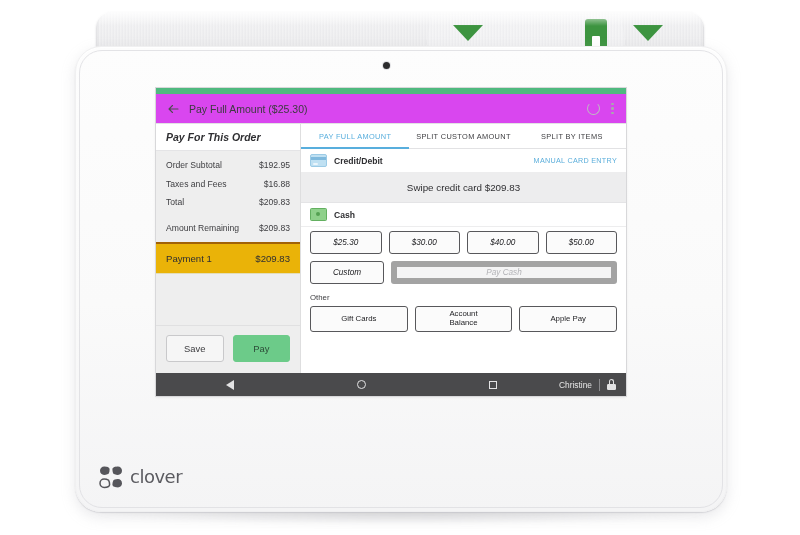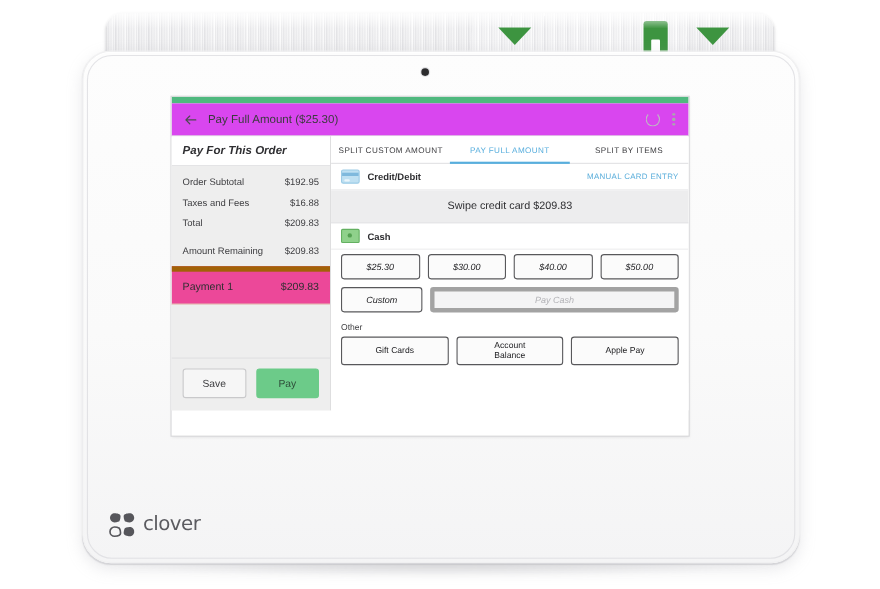--- a/index.html
+++ b/index.html
@@ -243,27 +243,27 @@
   }
   .total-row {
     display: flex;
     justify-content: space-between;
     font-size: 8.6px;
     color: #3d3d40;
     padding: 4.2px 0;
   }
   .total-row.spaced { margin-top: 8px; }
   .payment-row {
-    background: #ec4899;
+    background: #eab308;
     display: flex;
     justify-content: space-between;
     padding: 9px 10px;
     font-size: 9.6px;
     color: #2f2f32;
-    border-top: 5px solid #a16207;
+    border-top: 2px solid #a16207;
     border-bottom: 1px solid #e3ddb8;
   }
   .sidebar-spacer { flex: 1 1 auto; background: #eeeeee; }
   .sidebar-actions {
     display: flex;
     gap: 9px;
     padding: 9px 10px 11px 10px;
     background: #eeeeee;
     border-top: 1px solid #e0e0e1;
   }
@@ -426,21 +426,21 @@
     background: #fbfbfb;
     font-size: 8.2px;
     color: #232326;
     display: flex; align-items: center; justify-content: center;
     cursor: pointer;
     box-sizing: border-box;
   }
   .paycash-btn {
     flex: 1 1 auto;
     height: 23px;
-    border: 4px solid #a3a3a3;
+    border: 6px solid #a3a3a3;
     border-radius: 3px;
     background: #f4f4f5;
     font-size: 8.2px;
     color: #b3b3b7;
     display: flex; align-items: center; justify-content: center;
     cursor: pointer;
     box-sizing: border-box;
   }
 
   .other-section { padding: 9px 9px 16px 9px; flex: 0 0 auto; }
@@ -607,22 +607,22 @@
 
         <div class="sidebar-actions">
           <div class="btn-save">Save</div>
           <div class="btn-pay">Pay</div>
         </div>
       </div>
 
       <div class="main">
 
         <div class="tabs">
+          <div class="tab active">PAY FULL AMOUNT</div>
           <div class="tab">SPLIT CUSTOM AMOUNT</div>
-          <div class="tab active">PAY FULL AMOUNT</div>
           <div class="tab">SPLIT BY ITEMS</div>
         </div>
 
         <div class="pay-method-row">
           <div class="icon-card"></div>
           <div class="method-label">Credit/Debit</div>
           <div class="manual-entry-link">MANUAL CARD ENTRY</div>
         </div>
 
         <div class="swipe-band">Swipe credit card $209.83</div>
@@ -652,20 +652,36 @@
             <div class="other-btn">Account
 Balance</div>
             <div class="other-btn">Apple Pay</div>
           </div>
         </div>
 
         <div class="main-filler"></div>
       </div>
     </div>
 
+    <div class="nav-bar">
+      <div class="nav-slot">
+        <div class="nav-back"></div>
+      </div>
+      <div class="nav-slot">
+        <div class="nav-home"></div>
+      </div>
+      <div class="nav-slot">
+        <div class="nav-recent"></div>
+      </div>
+      <div class="nav-right">
+        <div class="nav-user">Christine</div>
+        <div class="nav-divider"></div>
+        <div class="nav-lock"></div>
+      </div>
+    </div>
 
   </div>
 
   <div class="clover-logo">
     <svg class="clover-mark" viewBox="0 0 26 26" aria-hidden="true">
       <path d="M11.6 5.4c0 2.6-1.1 4.4-1.1 4.4s-1.9 1.1-4.4 1.1C3.9 10.9 2 9 2 6.7 2 4.4 3.9 2.5 6.2 2.5c2.3 0 5.4 0.6 5.4 2.9z" fill="#56565b"></path>
       <path d="M14.4 5.4c0 2.6 1.1 4.4 1.1 4.4s1.9 1.1 4.4 1.1c2.3 0 4.1-1.9 4.1-4.2 0-2.3-1.8-4.2-4.1-4.2-2.3 0-5.5 0.6-5.5 2.9z" fill="#56565b"></path>
       <path d="M14.4 20.6c0-2.6 1.1-4.4 1.1-4.4s1.9-1.1 4.4-1.1c2.3 0 4.1 1.9 4.1 4.2 0 2.3-1.8 4.2-4.1 4.2-2.3 0-5.5-0.6-5.5-2.9z" fill="#56565b"></path>
       <path d="M11.6 20.6c0-2.6-1.1-4.4-1.1-4.4s-1.9-1.1-4.4-1.1C3.9 15.1 2 17 2 19.3c0 2.3 1.9 4.2 4.2 4.2 2.3 0 5.4-0.6 5.4-2.9z" fill="none" stroke="#56565b" stroke-width="1.5"></path>
     </svg>

